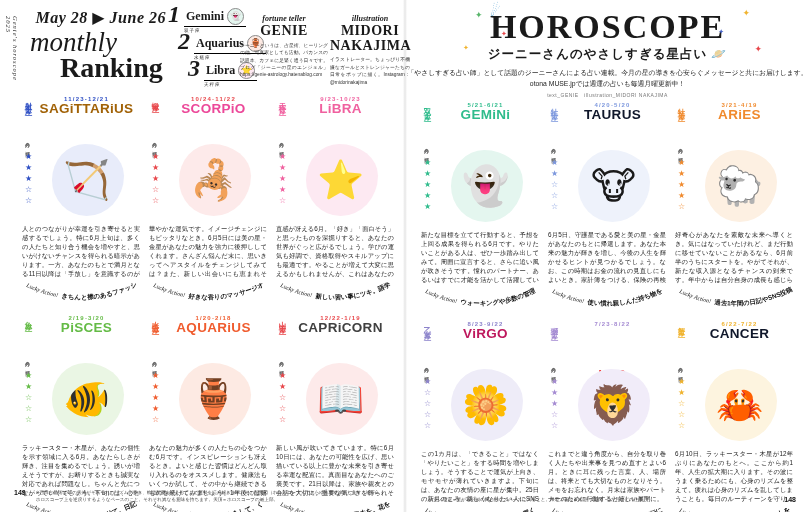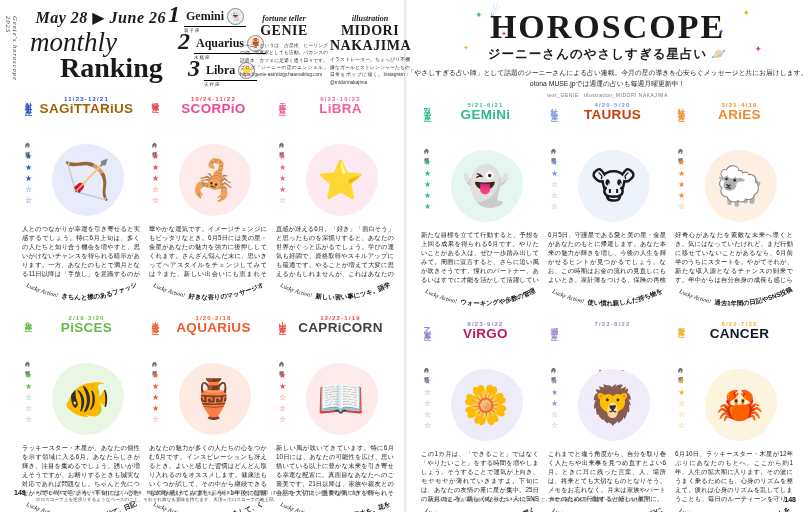--- a/index.html
+++ b/index.html
@@ -355,21 +355,21 @@
         <text><textPath class="lucky-text" startOffset="33%" href="#luckyarc-6">ウォーキングや歩数の管理をつけましょう</textPath></text>
       </svg>
     </div>
   </div>
 
   <div class="sign">
     <div class="sign-head">
       <div class="kanji" style="color: rgb(124, 151, 221);">牡牛座</div>
       <div class="head-center">
         <div class="dates" style="color: rgb(124, 151, 221);">4/20-5/20</div>
-        <div class="name-en" style="color: #c2410c;">TAURUS</div>
+        <div class="name-en" style="color: #0f172a;">TAURUS</div>
       </div>
     </div>
     <div class="sign-mid">
       <div class="rating-col">
         <div class="rating-label">今月の運勢</div>
         <div class="stars" style="color: rgb(124, 151, 221);">★★☆☆☆</div>
       </div>
       <div class="illo">
         <div class="illo-blob" style="background: rgb(238, 242, 251);">🐮</div>
       </div>

